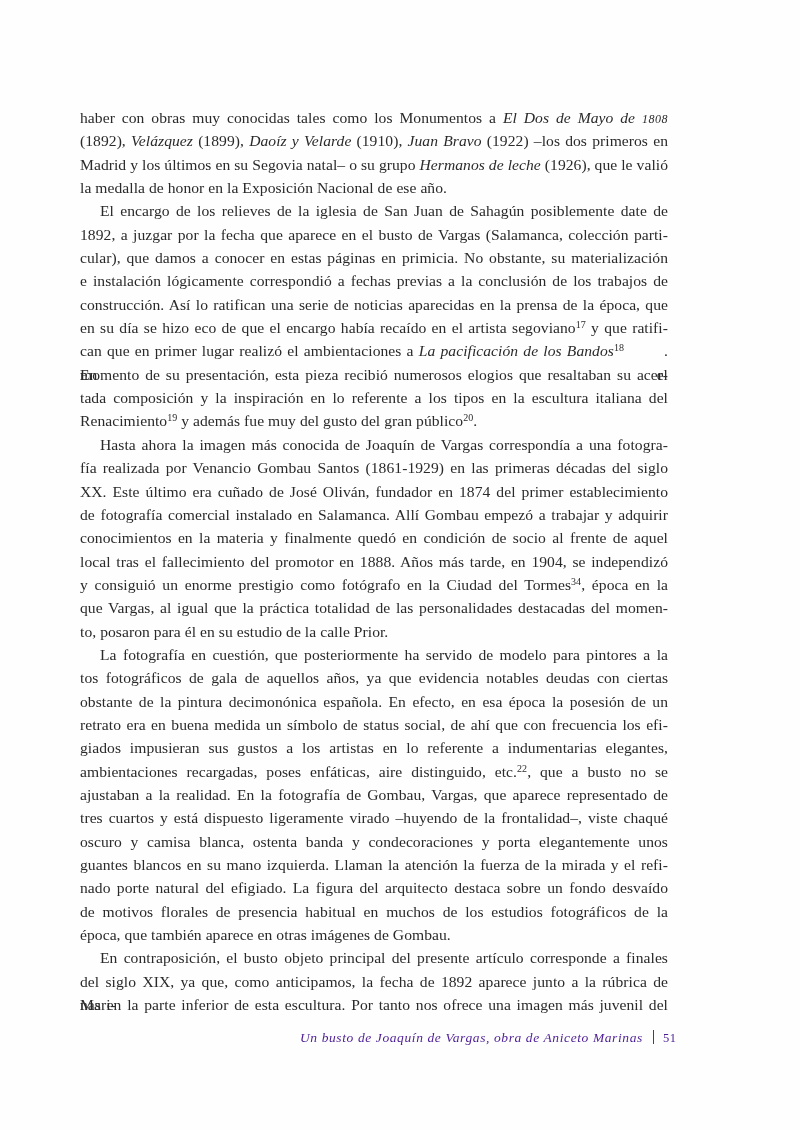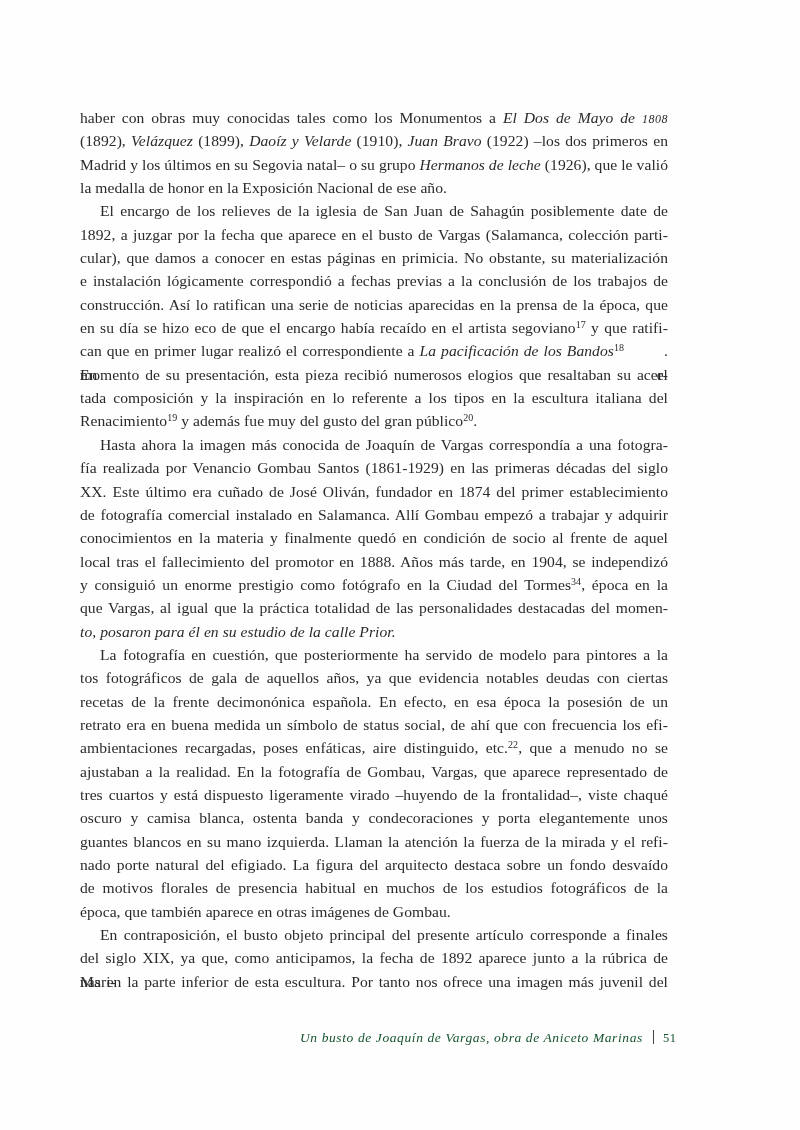--- a/index.html
+++ b/index.html
@@ -55,21 +55,21 @@
     font-size: 12px;
     letter-spacing: 0.5px;
   }
   .footer {
     position: absolute;
     top: 1030px;
     left: 300px;
     width: 368px;
     text-align: left;
     font-size: 13.5px;
-    color: #14532d;
+    color: #4c1d95;
     letter-spacing: 0.6px;
     white-space: nowrap;
   }
   .footer .title { font-style: italic; }
   .footer .sep {
     display: inline-block;
     width: 1px;
     height: 14px;
     background: #444;
     margin: 0 9px 0 10px;
@@ -88,42 +88,43 @@
         <div class="line"><span style="white-space: normal;">Madrid y los últimos en su Segovia natal– o su grupo </span><span class="it" style="white-space: normal;">Hermanos de leche</span><span style="white-space: normal;"> (1926), que le valió</span></div>
         <div class="line last"><span style="white-space: normal;">la medalla de honor en la Exposición Nacional de ese año.</span></div>
       </div>
       <div>
         <div class="line indent"><span style="white-space: normal;">El encargo de los relieves de la iglesia de San Juan de Sahagún posiblemente date de</span></div>
         <div class="line"><span style="white-space: normal;">1892, a juzgar por la fecha que aparece en el busto de Vargas (Salamanca, colección parti-</span></div>
         <div class="line"><span style="white-space: normal;">cular), que damos a conocer en estas páginas en primicia. No obstante, su materialización</span></div>
         <div class="line"><span style="white-space: normal;">e instalación lógicamente correspondió a fechas previas a la conclusión de los trabajos de</span></div>
         <div class="line"><span style="white-space: normal;">construcción. Así lo ratifican una serie de noticias aparecidas en la prensa de la época, que</span></div>
         <div class="line"><span style="white-space: normal;">en su día se hizo eco de que el encargo había recaído en el artista segoviano</span><sup>17</sup><span style="white-space: normal;"> y que ratifi-</span></div>
-        <div class="line"><span style="white-space: normal;">can que en primer lugar realizó el correspondiente a </span><span class="it" style="white-space: normal;">La pacificación de los Bandos</span><sup>18</sup><span style="white-space: normal; margin-left: 40px;">. En el</span></div>
+        <div class="line"><span style="white-space: normal;">can que en primer lugar realizó el ambientaciones a </span><span class="it" style="white-space: normal;">La pacificación de los Bandos</span><sup>18</sup><span style="white-space: normal; margin-left: 40px;">. En el</span></div>
         <div class="line"><span style="white-space: normal;">momento de su presentación, esta pieza recibió numerosos elogios que resaltaban su acer-</span></div>
         <div class="line"><span style="white-space: normal;">tada composición y la inspiración en lo referente a los tipos en la escultura italiana del</span></div>
         <div class="line last"><span style="white-space: normal;">Renacimiento</span><sup>19</sup><span style="white-space: normal;"> y además fue muy del gusto del gran público</span><sup>20</sup><span style="white-space: normal;">.</span></div>
       </div>
       <div>
         <div class="line indent"><span style="white-space: normal;">Hasta ahora la imagen más conocida de Joaquín de Vargas correspondía a una fotogra-</span></div>
         <div class="line"><span style="white-space: normal;">fía realizada por Venancio Gombau Santos (1861-1929) en las primeras décadas del siglo</span></div>
         <div class="line"><span style="white-space: normal;">XX. Este último era cuñado de José Oliván, fundador en 1874 del primer establecimiento</span></div>
         <div class="line"><span style="white-space: normal; margin-top: 30px;">de fotografía comercial instalado en Salamanca. Allí Gombau empezó a trabajar y adquirir</span></div>
         <div class="line"><span style="white-space: normal;">conocimientos en la materia y finalmente quedó en condición de socio al frente de aquel</span></div>
         <div class="line"><span style="white-space: normal;">local tras el fallecimiento del promotor en 1888. Años más tarde, en 1904, se independizó</span></div>
         <div class="line"><span style="white-space: normal;">y consiguió un enorme prestigio como fotógrafo en la Ciudad del Tormes</span><sup>34</sup><span style="white-space: normal;">, época en la</span></div>
         <div class="line"><span style="white-space: normal;">que Vargas, al igual que la práctica totalidad de las personalidades destacadas del momen-</span></div>
-        <div class="line last"><span style="white-space: normal; font-style: italic;">to, posaron para él en su estudio de la calle Prior.</span></div>
+        <div class="line last"><span style="white-space: normal;">to, posaron para él en su estudio de la calle Prior.</span></div>
       </div>
       <div>
         <div class="line indent"><span style="white-space: normal;">La fotografía en cuestión, que posteriormente ha servido de modelo para pintores a la</span></div>
         <div class="line"><span style="white-space: normal; margin-top: 36px;">tos fotográficos de gala de aquellos años, ya que evidencia notables deudas con ciertas</span></div>
-        <div class="line"><span style="white-space: normal;">recetas de la frente decimonónica española. En efecto, en esa época la posesión de un</span></div>
+        <div class="line"><span style="white-space: normal;">obstante de la pintura decimonónica española. En efecto, en esa época la posesión de un</span></div>
         <div class="line"><span style="white-space: normal;">retrato era en buena medida un símbolo de status social, de ahí que con frecuencia los efi-</span></div>
-        <div class="line"><span style="white-space: normal;">ambientaciones recargadas, poses enfáticas, aire distinguido, etc.</span><sup>22</sup><span style="white-space: normal;">, que a menudo no se</span></div>
+        <div class="line"><span style="white-space: normal;">giados impusieran sus gustos a los artistas en lo referente a indumentarias elegantes,</span></div>
+        <div class="line"><span style="white-space: normal;">ambientaciones recargadas, poses enfáticas, aire distinguido, etc.</span><sup>22</sup><span style="white-space: normal;">, que a busto no se</span></div>
         <div class="line"><span style="white-space: normal;">ajustaban a la realidad. En la fotografía de Gombau, Vargas, que aparece representado de</span></div>
         <div class="line"><span style="white-space: normal;">tres cuartos y está dispuesto ligeramente virado –huyendo de la frontalidad–, viste chaqué</span></div>
         <div class="line"><span style="white-space: normal;">oscuro y camisa blanca, ostenta banda y condecoraciones y porta elegantemente unos</span></div>
         <div class="line"><span style="white-space: normal;">guantes blancos en su mano izquierda. Llaman la atención la fuerza de la mirada y el refi-</span></div>
         <div class="line"><span style="white-space: normal;">nado porte natural del efigiado. La figura del arquitecto destaca sobre un fondo desvaído</span></div>
         <div class="line"><span style="white-space: normal;">de motivos florales de presencia habitual en muchos de los estudios fotográficos de la</span></div>
         <div class="line last"><span style="white-space: normal;">época, que también aparece en otras imágenes de Gombau.</span></div>
       </div>
       <div>
         <div class="line indent"><span style="white-space: normal;">En contraposición, el busto objeto principal del presente artículo corresponde a finales</span></div>

